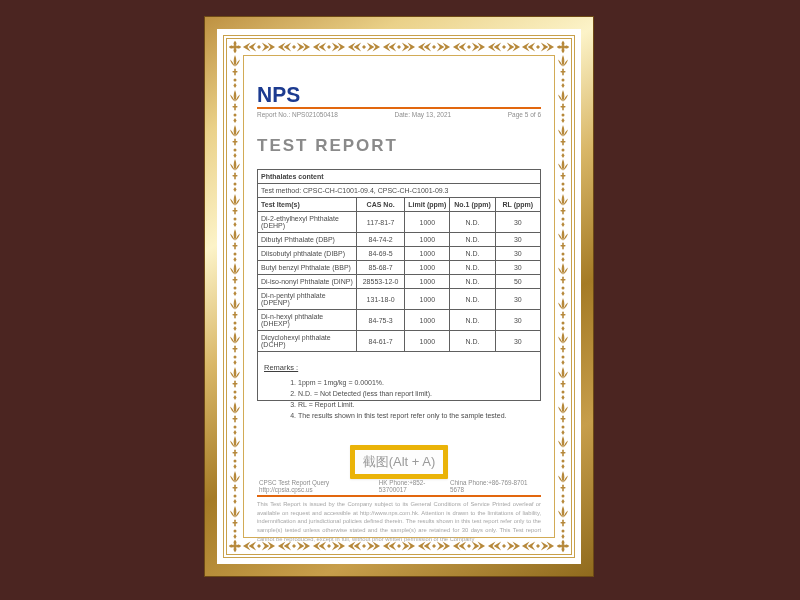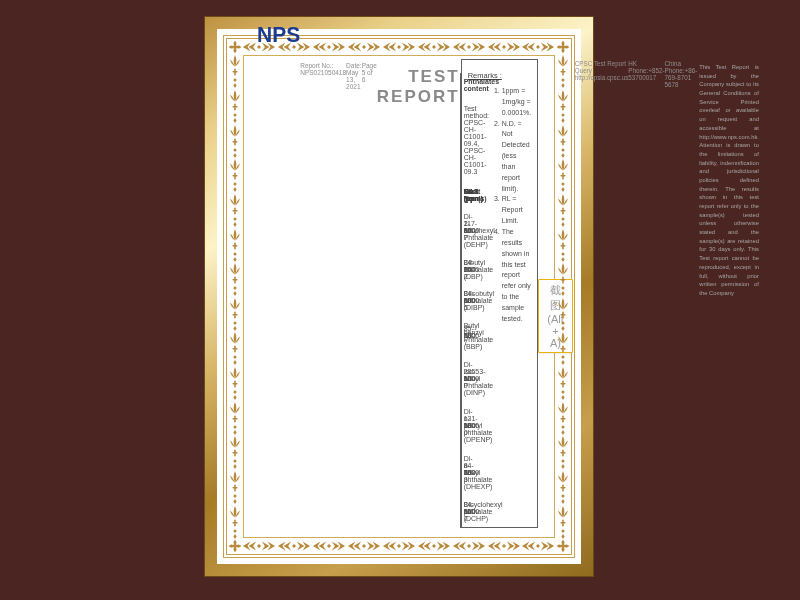--- a/index.html
+++ b/index.html
@@ -23,41 +23,41 @@
   .orn svg{flex:0 0 auto;}
   .orn-top{top:1px;left:15px;right:15px;height:14px;}
   .orn-bottom{bottom:1px;left:15px;right:15px;height:14px;transform:scaleY(-1);}
   .orn-left{left:1px;top:15px;bottom:15px;width:14px;flex-direction:column;}
   .orn-right{right:1px;top:15px;bottom:15px;width:14px;flex-direction:column;transform:scaleX(-1);}
   .orn-corner{position:absolute;width:14px;height:14px;}
   .oc-tl{top:1px;left:1px;} .oc-tr{top:1px;right:1px;} .oc-bl{bottom:1px;left:1px;} .oc-br{bottom:1px;right:1px;}
   
   .page{
     border:1px solid #d2ab56;width:100%;height:100%;box-sizing:border-box;
-    padding:4px 13px 9px;display:flex;flex-direction:row;background:#fff;
+    padding:28px 13px 9px;display:flex;flex-direction:column;background:#fff;
   }
   .logo{font-size:21px;font-weight:bold;color:#1c3b90;letter-spacing:0px;line-height:1;transform:scaleY(1.08);transform-origin:left bottom;}
   .rule{border-top:2px solid #e2670e;margin-top:2px;}
   .meta-row{display:flex;justify-content:space-between;font-size:6.5px;color:#8e8e8e;margin-top:2px;}
-  .title{margin-top:7px;text-align:right;font-size:17px;font-weight:bold;color:#8a8a8a;letter-spacing:2px;}
+  .title{margin-top:18px;text-align:left;font-size:17px;font-weight:bold;color:#8a8a8a;letter-spacing:2px;}
   table.report{width:100%;border-collapse:collapse;margin-top:13px;font-size:7px;color:#4c4c4c;table-layout:fixed;}
   table.report td,table.report th{border:1px solid #606060;padding:3px 3px;vertical-align:middle;}
   table.report .cap{text-align:left;}
   table.report .cap b{font-weight:bold;color:#3f3f3f;}
   table.report th{font-weight:bold;text-align:center;color:#3f3f3f;}
   table.report th.item,table.report td.item{text-align:left;}
   table.report td{text-align:center;}
   col.c-item{width:35%;} col.c-cas{width:17%;} col.c-lim{width:16%;} col.c-no1{width:16%;} col.c-rl{width:16%;}
   .remarks-box{border:1px solid #606060;margin-top:-1px;padding:4px 6px 10px;min-height:50px;box-sizing:border-box;}
   .remarks-head{font-size:7.5px;font-weight:normal;text-decoration:underline;color:#3f3f3f;}
   .remarks-box ol{margin:4px 0 0 34px;padding:0;font-size:7px;color:#4c4c4c;line-height:1.55;}
   .snip-btn{
     align-self:center;margin-top:44px;
-    border:1px solid #eab308;background:#fdfdfd;color:#9a9a9a;
-    font-size:11px;padding:3px 8px;border-radius:1px;
+    border:5px solid #eab308;background:#fdfdfd;color:#9a9a9a;
+    font-size:13px;padding:3px 8px;border-radius:1px;
     box-shadow:0 1px 2px rgba(0,0,0,.08);cursor:pointer;
     font-family:"Liberation Sans","DejaVu Sans",sans-serif;
   }
   .spacer{flex:1;}
   .footer-row{display:flex;justify-content:space-between;font-size:6.3px;color:#8e8e8e;padding:0 2px;}
   .footer-rule{border-top:2px solid #e2670e;margin-top:2px;}
   .disclaimer{font-size:5.8px;color:#a6a6a6;line-height:1.5;margin-top:3px;text-align:justify;margin-bottom:10px;}
 </style>
 </head>
 <body>

